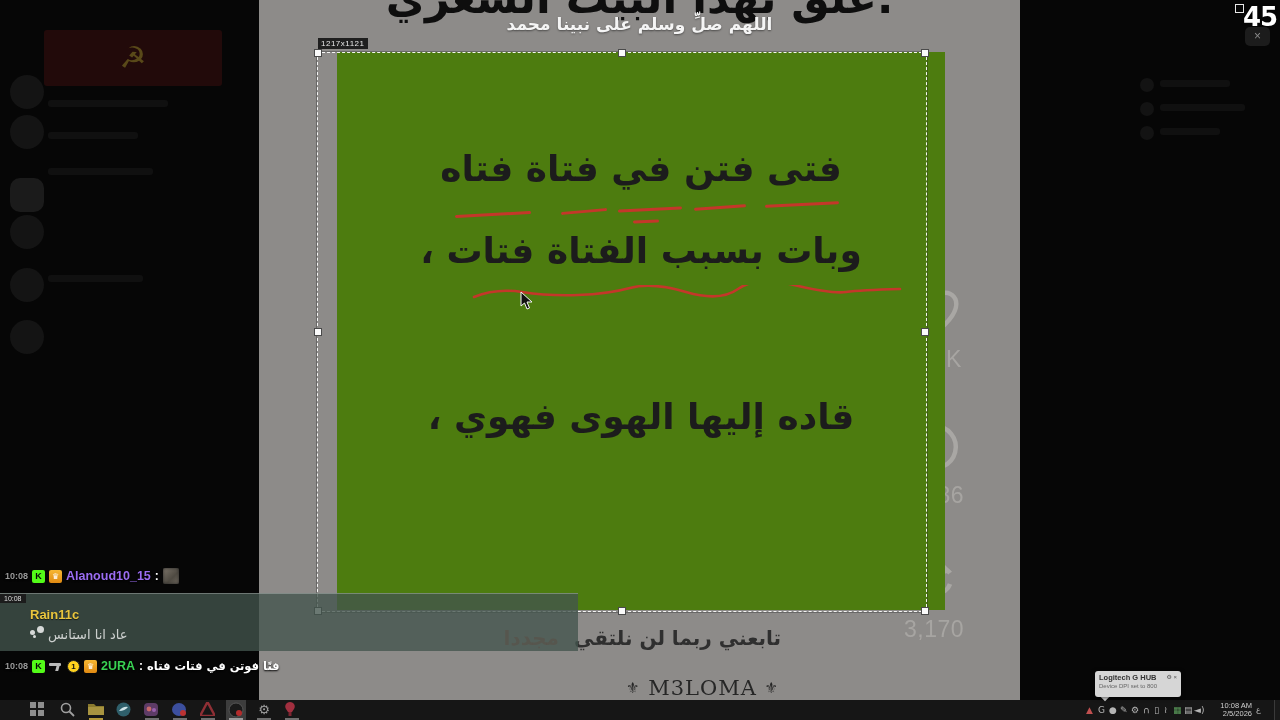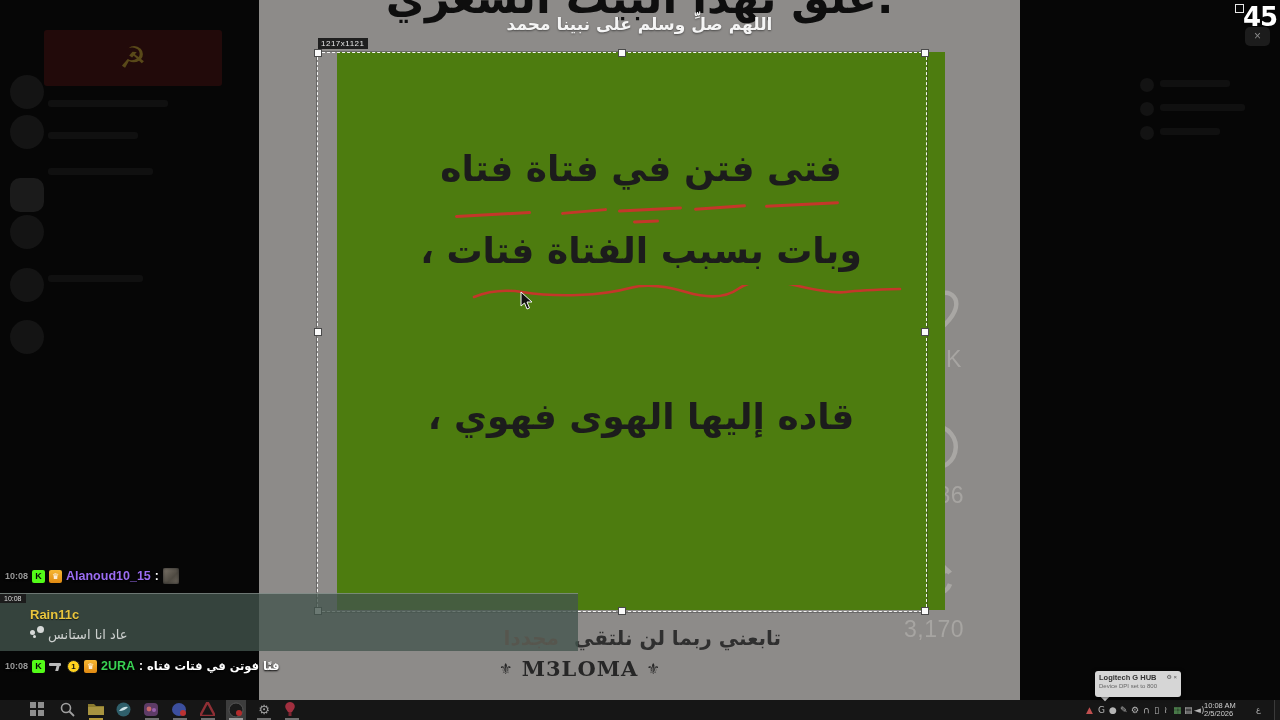--- a/index.html
+++ b/index.html
@@ -33,21 +33,21 @@
 
   
   .eng{position:absolute;width:74px;text-align:center;color:#a9a7a4;}
   .eng .cnt{font-size:23px;letter-spacing:.5px;margin-top:6px;color:#a7a5a2;}
   .eng svg{display:block;margin:0 auto;}
 
   
   #vfooter{position:absolute;left:230px;top:626px;width:292px;direction:rtl;font-size:20px;font-weight:bold;
     color:#2f2f2f;font-family:"DejaVu Sans",sans-serif;}
   #vfooter .faded{color:rgba(168,58,46,.6);padding-right:8px;}
-  #watermark{position:absolute;left:240px;top:656px;width:280px;text-align:left;font-size:21px;font-weight:700;
+  #watermark{position:absolute;left:240px;top:676px;width:280px;text-align:right;font-size:21px;font-weight:400;
     color:#262626;font-family:"DejaVu Serif","DejaVu Sans",serif;letter-spacing:1px;}
   #watermark .orn{font-size:15px;vertical-align:2px;}
 
   
   #rainbox{position:absolute;left:0;top:593px;width:578px;height:57px;background:rgba(66,85,77,.78);
     border-top:1px solid rgba(255,255,255,.28);z-index:50;}
   #raintab{position:absolute;left:0;top:0;background:#1c1c1c;color:#ddd;font-size:7px;padding:1px 4px;}
   #rainname{position:absolute;left:30px;top:13px;color:#e9c53d;font-size:13px;font-weight:bold;
     text-shadow:0 1px 1px rgba(0,0,0,.6);}
   #rainmsg{position:absolute;left:48px;top:33px;color:rgba(255,255,255,.75);font-size:13px;direction:rtl;
@@ -80,21 +80,21 @@
     color:#8a8a8a;font-size:12px;text-align:center;line-height:18px;z-index:70;}
 
   
   #cursor{position:absolute;left:520px;top:291px;z-index:80;}
 
   
   #taskbar{position:absolute;left:0;top:700px;width:1280px;height:20px;background:#161616;z-index:90;}
   .tico{position:absolute;top:2px;width:16px;height:16px;}
   .uline{position:absolute;top:18px;width:14px;height:2px;background:#6f6f6f;}
   .tray{position:absolute;top:5px;font-size:9px;color:#b5b5b5;font-family:"DejaVu Sans",sans-serif;}
-  #clock{position:absolute;left:1204px;top:2px;width:48px;text-align:left;color:#cfcfcf;font-size:7.5px;line-height:8px;}
+  #clock{position:absolute;left:1204px;top:2px;width:48px;text-align:right;color:#cfcfcf;font-size:7.5px;line-height:8px;}
   #edgebar{position:absolute;left:1274px;top:700px;width:6px;height:20px;border-left:1px solid #3a3a3a;background:#1a1a1a;z-index:91;}
 
   
   #tooltip{position:absolute;left:1095px;top:671px;width:86px;height:26px;background:#d6d6d6;border-radius:3px;
     box-shadow:0 1px 4px rgba(0,0,0,.6);z-index:95;padding:2px 4px;box-sizing:border-box;}
   #tooltip .t1{display:flex;justify-content:space-between;color:#333;font-size:7.5px;font-weight:bold;}
   #tooltip .t1 .mini{font-size:6px;color:#555;font-weight:normal;}
   #tooltip .t2{color:#666;font-size:6px;margin-top:1px;}
   #tail{position:absolute;left:1102px;top:694px;width:6px;height:6px;background:#d6d6d6;transform:rotate(45deg);z-index:94;}
 </style>

